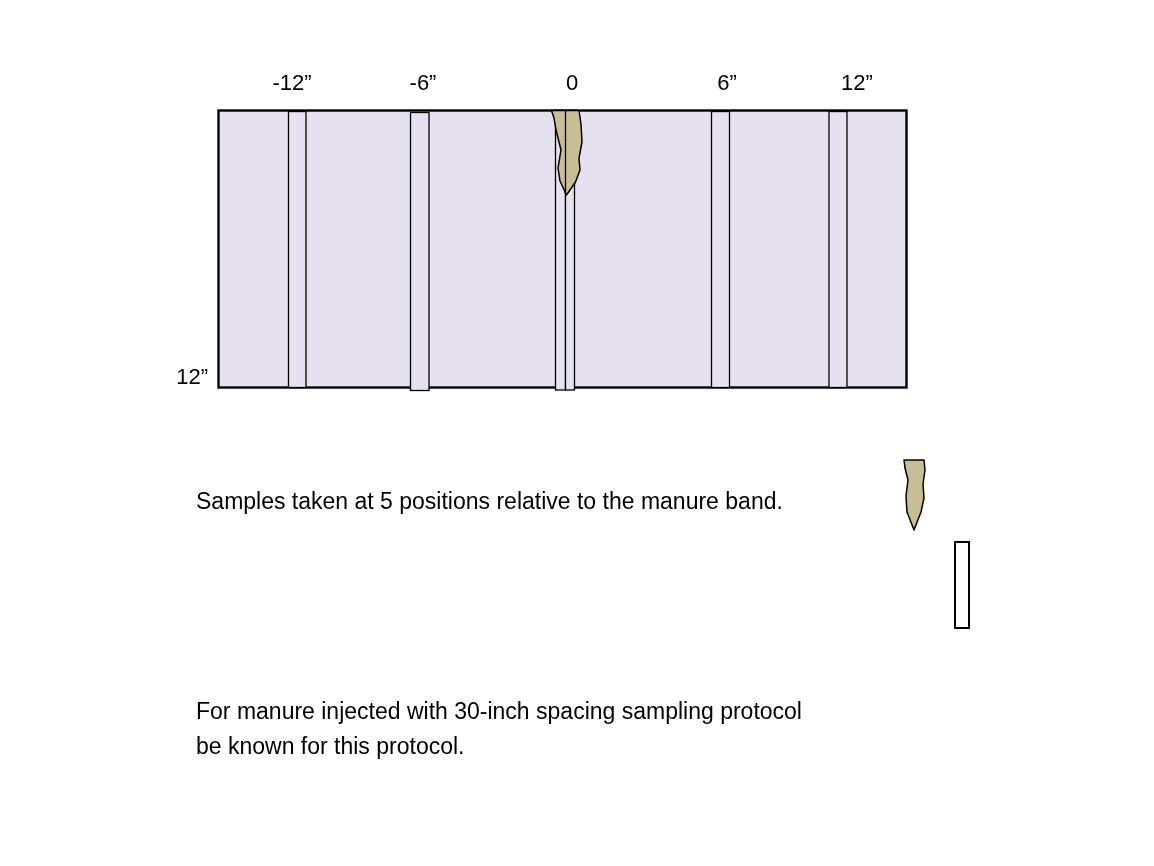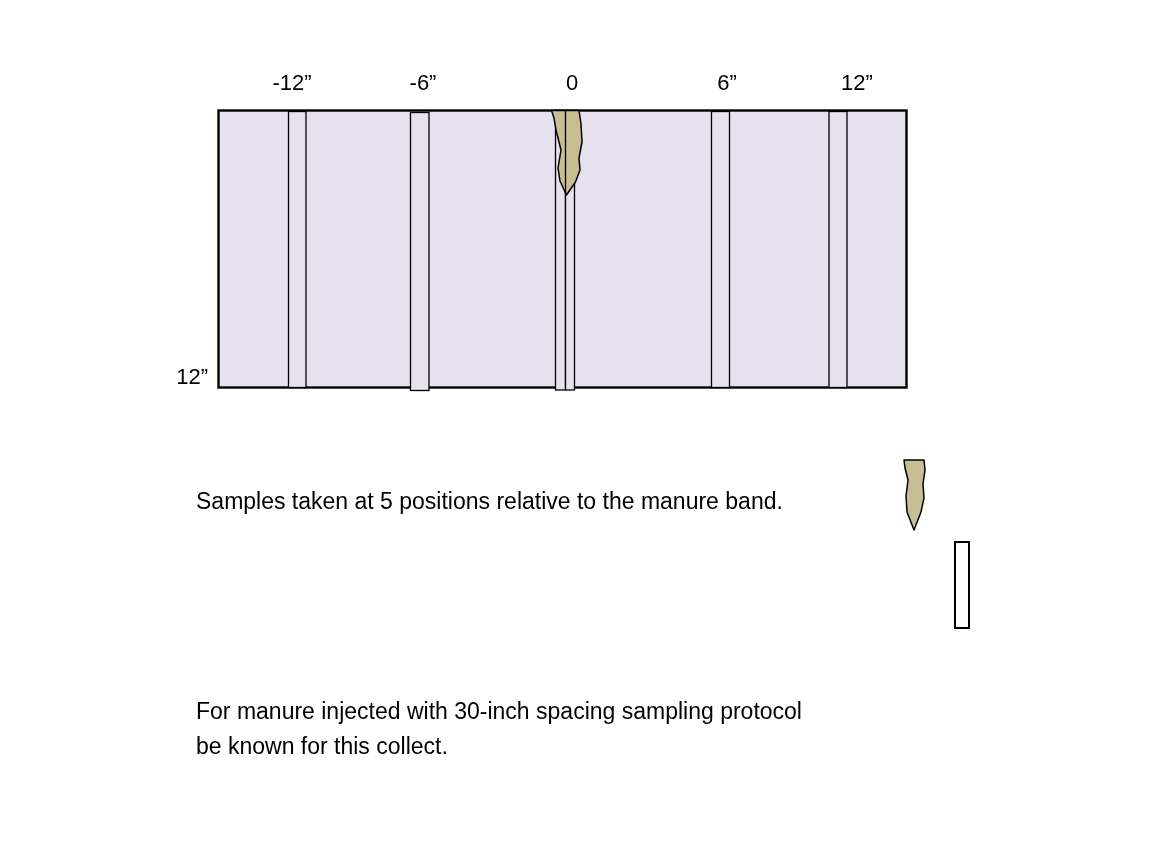--- a/index.html
+++ b/index.html
@@ -99,16 +99,16 @@
     <polygon points="5,2 25,2 26,12 24,26 25,40 22,54 15,72 8,54 7,38 9,22 6,10" stroke="#000000" stroke-width="1.5" stroke-linejoin="round" fill="#c7be93"></polygon>
   </svg>
 
   <div class="core-icon"></div>
 
   <div class="caption caption-2">
   </div>
 
   <div class="caption caption-3">
     <div>For manure injected with 30-inch spacing sampling protocol</div>
-    <div>be known for this collect.</div>
+    <div>be known for this protocol.</div>
   </div>
 
 </div>
 
 </body></html>

